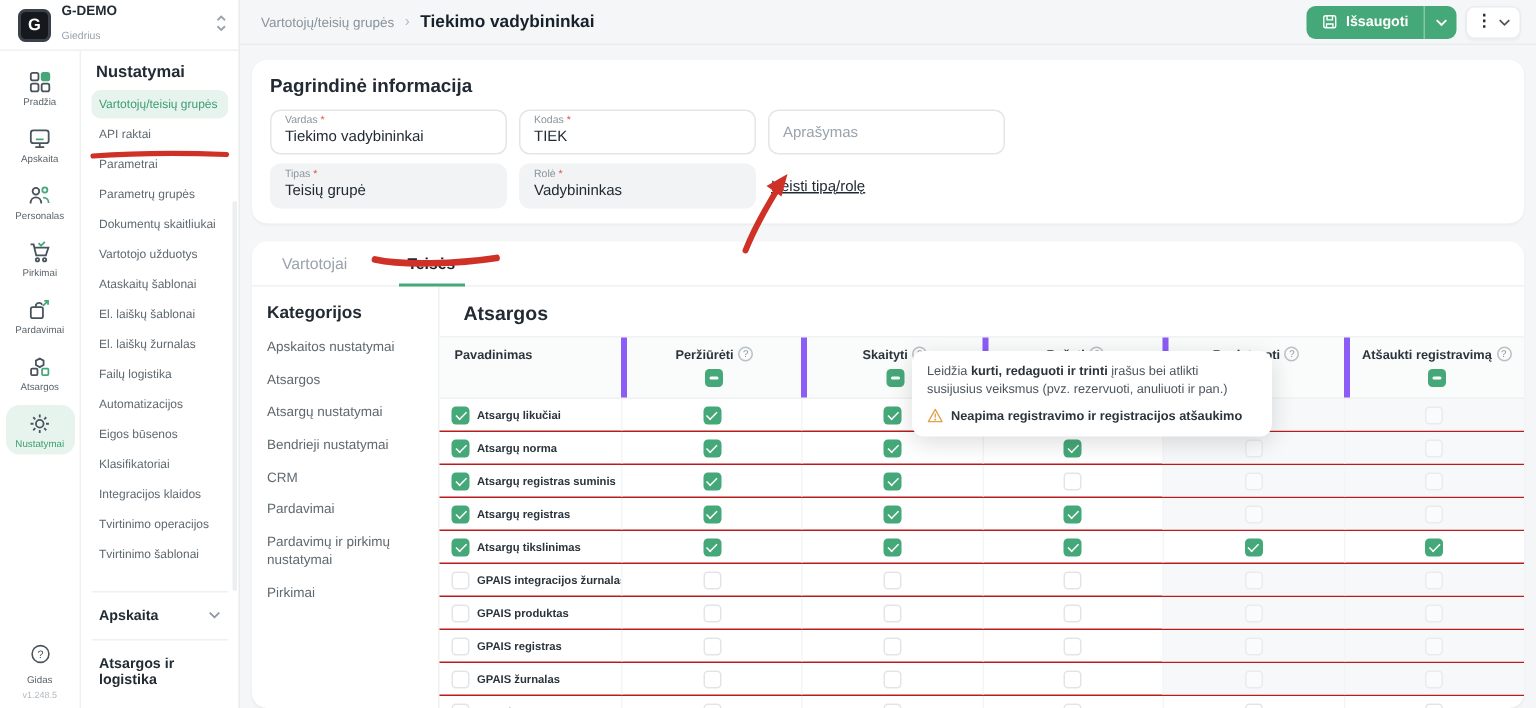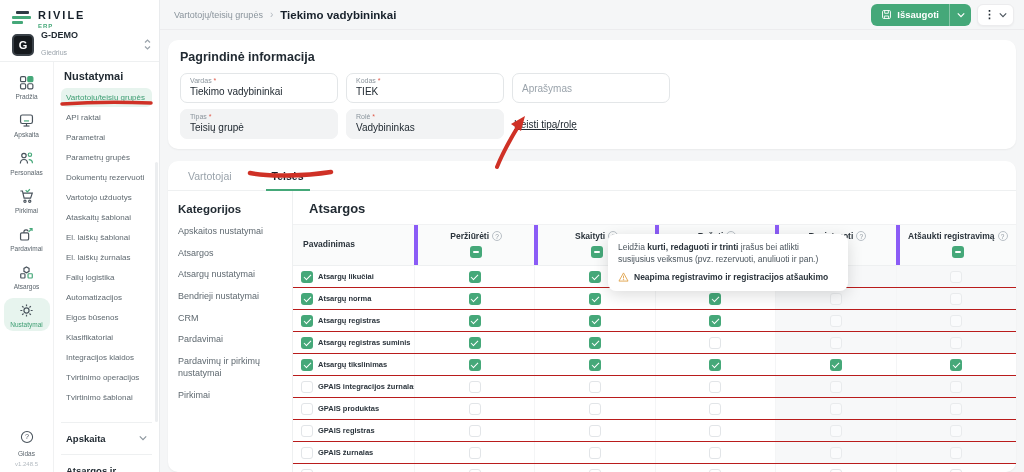--- a/index.html
+++ b/index.html
@@ -77,21 +77,21 @@
   .tab.active { color:#17212b; font-weight:bold; }
   .tab.active::after { content:""; position:absolute; left:14px; right:14px; bottom:-1px; height:2px; background:#45a879; }
   .card2-body { flex:1; min-height:0; display:flex; }
   .cats { width:125px; flex:none; border-right:1px solid #eef0f1; padding:12px 10px; }
   .cats h3 { font-size:11.5px; margin-bottom:11px; }
   .cat { font-size:9px; color:#5f6970; margin-bottom:10px; line-height:1.3; }
   .perm { flex:1; min-width:0; display:flex; flex-direction:column; }
   .perm-title { font-size:13px; font-weight:bold; padding:10px 0 8px 16px; flex:none;}
   .phead { display:grid; grid-template-columns:121px repeat(5,1fr); background:#fafbfb; border-top:1px solid #f1f2f3; border-bottom:1px solid #eef0f1; flex:none; }
   .phead .pc { padding:6px 2px 7px; display:flex; flex-direction:column; align-items:center; gap:5px; border-left:4px solid #8b5cf6; }
-  .phead .pc.first { border-left:none; align-items:flex-start; justify-content:center; padding-left:10px; padding-bottom:9px; }
+  .phead .pc.first { border-left:none; align-items:flex-start; justify-content:flex-start; padding-left:10px; padding-bottom:9px; }
   .plab { font-size:8.5px; font-weight:bold; color:#2b343c; display:flex; align-items:center; gap:3px; white-space:nowrap; }
   .qi { width:10px; height:10px; border:1px solid #b9c0c6; border-radius:50%; font-size:6.5px; color:#8a949c; display:inline-flex; align-items:center; justify-content:center; font-weight:normal; }
   .prow { display:grid; grid-template-columns:121px repeat(5,1fr); border-bottom:1px solid #b91c1c; height:22px; }
   .cell { display:flex; align-items:center; justify-content:center; border-left:1px solid #f4f5f6; }
   .cell.name { justify-content:flex-start; gap:5px; padding:0 4px 0 8px; border-left:none; font-size:7.5px; font-weight:bold; color:#2b343c; white-space:nowrap; overflow:hidden; }
   .cell.disabled { background:#f7f8f9; }
   .cb { width:12px; height:12px; border-radius:3px; display:flex; align-items:center; justify-content:center; flex:none; }
   .cb.checked { background:#45a879; }
   .cb.checked::after { content:""; width:6px; height:3px; border-left:1.6px solid #fff; border-bottom:1.6px solid #fff; transform:rotate(-45deg) translate(0.5px,-0.5px); }
   .cb.indet { background:#45a879; }
@@ -107,31 +107,20 @@
 
   
   .annotations { position:absolute; inset:0; z-index:60; pointer-events:none; }
 </style>
 </head>
 <body>
 
 <div class="app">
 
   <aside class="side">
-    <div class="side-top">
-      <span class="logo-bars">
-          <i></i>
-          <i></i>
-          <i></i>
-        </span>
-      <span class="brand">
-        <b>RIVILE</b>
-        <small>ERP</small>
-      </span>
-    </div>
     <div class="user-row">
       <span class="avatar">G</span>
       <span class="user-names">
         <b>G-DEMO</b>
         <span>Giedrius</span>
       </span>
       <span class="switch-icon">
         <svg width="7" height="11" viewBox="0 0 7 11" fill="none" stroke="#9aa3ab" stroke-width="1.2">
             <path d="M1 3.5 L3.5 1 L6 3.5"></path>
             <path d="M1 7.5 L3.5 10 L6 7.5"></path>
@@ -219,21 +208,21 @@
           <span class="ver">v1.248.5</span>
         </div>
       </nav>
       <div class="menu">
         <div class="menu-h">Nustatymai</div>
         <div id="menu-items">
             <div class="menu-item active">Vartotojų/teisių grupės</div>
             <div class="menu-item">API raktai</div>
             <div class="menu-item">Parametrai</div>
             <div class="menu-item">Parametrų grupės</div>
-            <div class="menu-item">Dokumentų rezervuoti</div>
+            <div class="menu-item">Dokumentų skaitliukai</div>
             <div class="menu-item">Vartotojo užduotys</div>
             <div class="menu-item">Ataskaitų šablonai</div>
             <div class="menu-item">El. laiškų šablonai</div>
             <div class="menu-item">El. laiškų žurnalas</div>
             <div class="menu-item">Failų logistika</div>
             <div class="menu-item">Automatizacijos</div>
             <div class="menu-item">Eigos būsenos</div>
             <div class="menu-item">Klasifikatoriai</div>
             <div class="menu-item">Integracijos klaidos</div>
             <div class="menu-item">Tvirtinimo operacijos</div>
@@ -401,51 +390,51 @@
                   <div class="cell disabled">
                     <span class="cb un"></span>
                   </div>
                   <div class="cell disabled">
                     <span class="cb un"></span>
                   </div>
                 </div>
                 <div class="prow">
                   <div class="cell name">
                     <span class="cb checked"></span>
+                    <span>Atsargų registras suminis</span>
+                  </div>
+                  <div class="cell">
+                    <span class="cb checked"></span>
+                  </div>
+                  <div class="cell">
+                    <span class="cb checked"></span>
+                  </div>
+                  <div class="cell">
+                    <span class="cb un"></span>
+                  </div>
+                  <div class="cell disabled">
+                    <span class="cb un"></span>
+                  </div>
+                  <div class="cell disabled">
+                    <span class="cb un"></span>
+                  </div>
+                </div>
+                <div class="prow">
+                  <div class="cell name">
+                    <span class="cb checked"></span>
                     <span>Atsargų registras</span>
                   </div>
                   <div class="cell">
                     <span class="cb checked"></span>
                   </div>
                   <div class="cell">
                     <span class="cb checked"></span>
                   </div>
                   <div class="cell">
                     <span class="cb checked"></span>
-                  </div>
-                  <div class="cell disabled">
-                    <span class="cb un"></span>
-                  </div>
-                  <div class="cell disabled">
-                    <span class="cb un"></span>
-                  </div>
-                </div>
-                <div class="prow">
-                  <div class="cell name">
-                    <span class="cb checked"></span>
-                    <span>Atsargų registras suminis</span>
-                  </div>
-                  <div class="cell">
-                    <span class="cb checked"></span>
-                  </div>
-                  <div class="cell">
-                    <span class="cb checked"></span>
-                  </div>
-                  <div class="cell">
-                    <span class="cb un"></span>
                   </div>
                   <div class="cell disabled">
                     <span class="cb un"></span>
                   </div>
                   <div class="cell disabled">
                     <span class="cb un"></span>
                   </div>
                 </div>
                 <div class="prow">
                   <div class="cell name">

